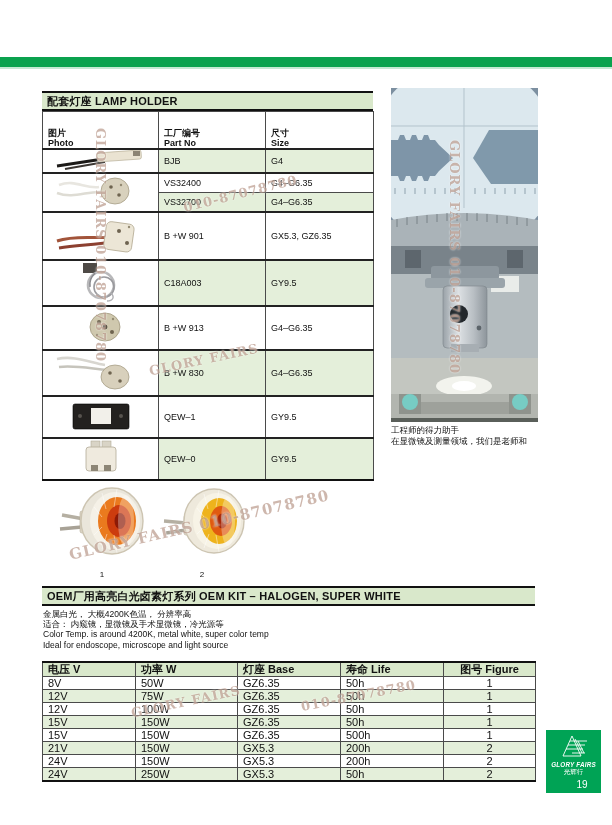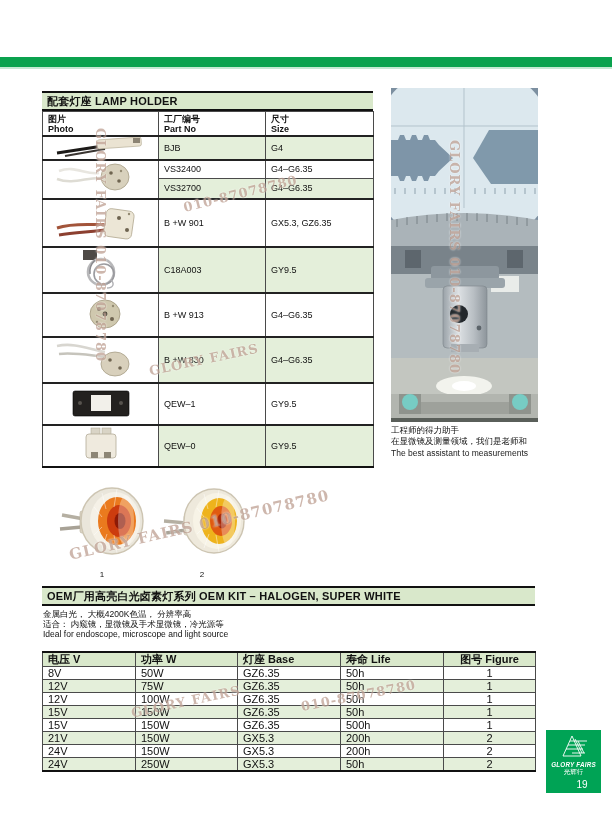--- a/index.html
+++ b/index.html
@@ -13,21 +13,21 @@
   .sec-title{background:#d9e8cb;border-top:2px solid #111;border-bottom:2px solid #111;
              font-weight:bold;font-size:11px;line-height:14px;padding:1px 0 1px 5px;
              letter-spacing:.2px;white-space:nowrap;overflow:hidden;}
 
   
   #lh-wrap{position:absolute;left:42px;top:91px;width:331px;}
   table{border-collapse:collapse;table-layout:fixed;width:100%;}
   #lh-table td,#lh-table th{border:1px solid #4a4a4a;font-size:9px;padding:0 0 0 5px;
       text-align:left;vertical-align:middle;overflow:hidden;}
   #lh-table{border-bottom:2px solid #111;border-left:1px solid #333;border-right:1px solid #333;}
-  #lh-table th{font-weight:bold;line-height:10px;background:#fff;vertical-align:top;padding-top:2px;}
+  #lh-table th{font-weight:bold;line-height:10px;background:#fff;vertical-align:top;padding-top:16px;}
   #lh-table td.photo{background:#fff;text-align:center;padding:0;}
   #lh-table tr.grp td{border-top:2px solid #222;}
   td.g{background:#e4efda;}
   .hdr2{display:block;}
 
   
   #photo-panel{position:absolute;left:391px;top:88px;width:147px;height:334px;overflow:hidden;}
   #photo-cap{position:absolute;left:391px;top:425px;width:218px;font-size:8.5px;line-height:11px;}
   #photo-cap .en{color:#222;margin-top:1px;}
 
@@ -268,21 +268,20 @@
       <rect x="118" y="306" width="22" height="20" fill="#8f938d"></rect>
       <circle cx="19" cy="314" r="8" fill="#77ccc4"></circle>
       <circle cx="129" cy="314" r="8" fill="#77ccc4"></circle>
       <rect x="30" y="314" width="88" height="12" fill="#9ea19b"></rect>
       <rect x="0" y="330" width="147" height="4" fill="#5a5f5a"></rect>
     </svg>
   </div>
   <div id="photo-cap">
     <div class="zh">工程师的得力助手</div>
     <div class="zh">在显微镜及测量领域，我们是老师和</div>
-    <div class="en">The best assistant to measurements</div>
   </div>
 
   <div class="fig" id="fig1">
     <svg width="96" height="88" viewBox="0 0 96 88">
       <line x1="8" y1="38" x2="30" y2="42" stroke="#b5afa2" stroke-width="3.4"></line>
       <line x1="6" y1="52" x2="28" y2="50" stroke="#a8a296" stroke-width="3.4"></line>
       <rect x="26" y="34" width="12" height="22" rx="2" fill="#ddd6c6" stroke="#b5ac98" stroke-width="0.6"></rect>
       <ellipse cx="58" cy="44" rx="31" ry="33" fill="#eae6db" stroke="#cdc5b2" stroke-width="1.4"></ellipse>
       <ellipse cx="61" cy="44" rx="25" ry="29" fill="#f5f1e7"></ellipse>
       <ellipse cx="63" cy="44" rx="19" ry="24" fill="#ea7a1e"></ellipse>
@@ -321,20 +320,21 @@
       </g>
     </svg>
     <div class="lbl">2</div>
   </div>
 
   <div id="oem-wrap">
     <div class="sec-title">OEM厂用高亮白光卤素灯系列 OEM KIT – HALOGEN, SUPER WHITE</div>
     <div id="oem-desc">
       <div>金属白光， 大概4200K色温， 分辨率高</div>
       <div>适合： 内窥镜，显微镜及手术显微镜，冷光源等</div>
+      <div>Color Temp. is around 4200K,  metal white, super color temp</div>
       <div>Ideal for endoscope, microscope and light source</div>
     </div>
     <table id="oem-table">
       <colgroup>
           <col style="width:93px">
           <col style="width:102px">
           <col style="width:103px">
           <col style="width:103px">
           <col style="width:92px">
         </colgroup>

